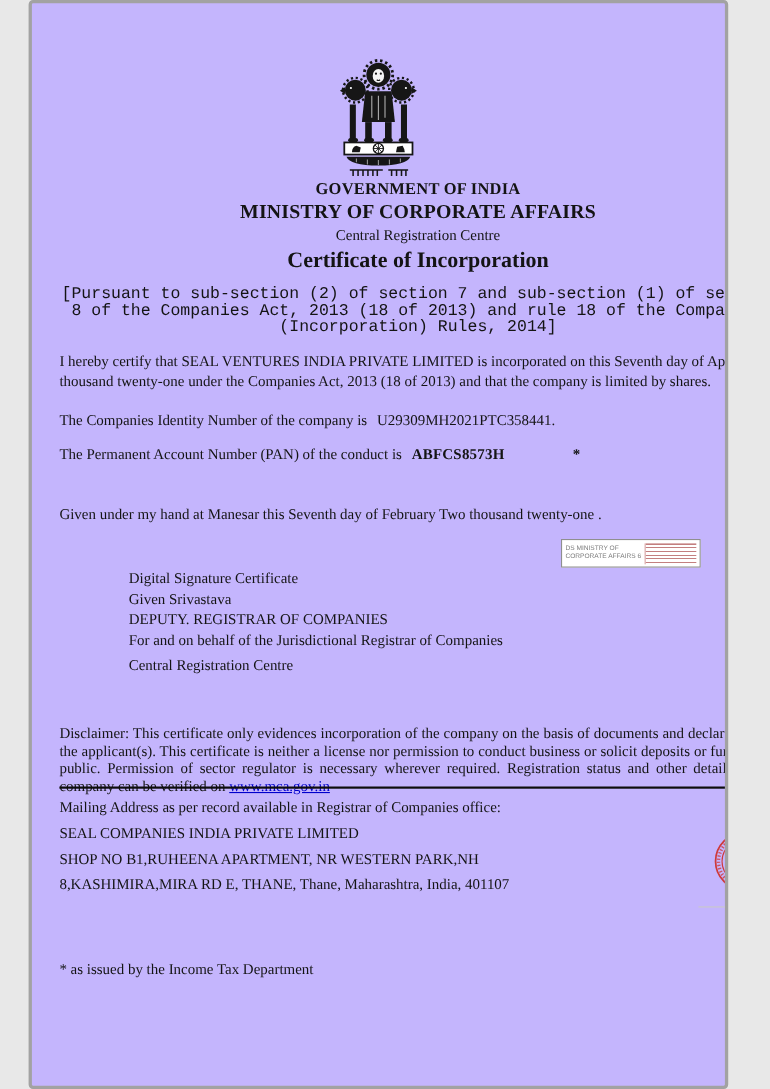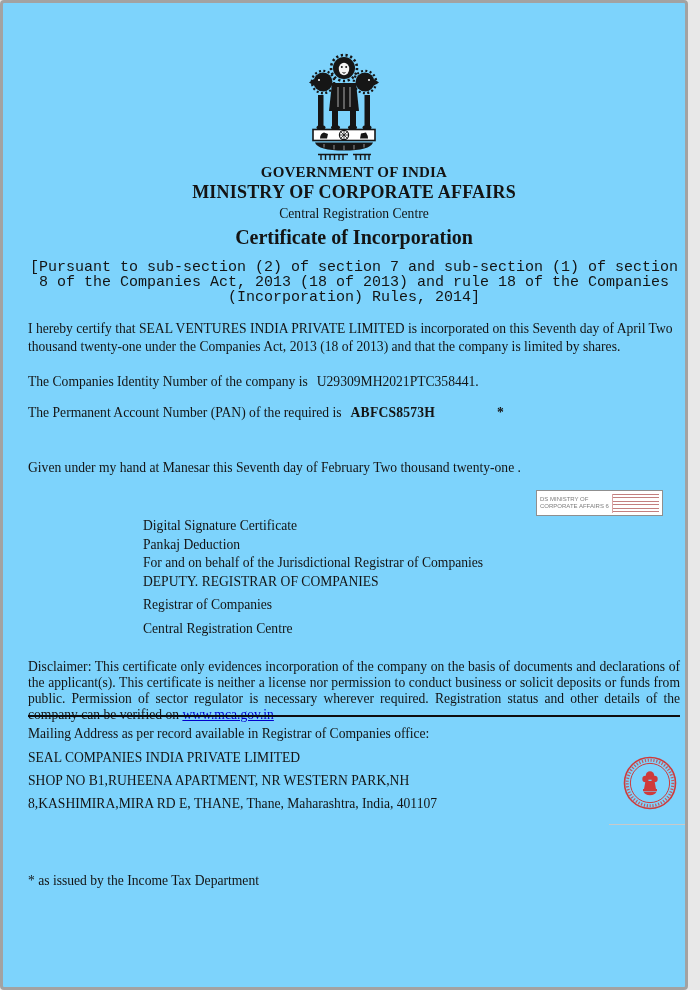--- a/index.html
+++ b/index.html
@@ -1,26 +1,27 @@
 <!DOCTYPE html>
 <html style="--link-blue: #0000cc; --seal-red: #cf3a3a; --page-border: #a2a2a2; --ink: #141414;"><head>
 <meta charset="utf-8">
 <style>
   html,body{margin:0;padding:0;background:#e8e8e8;}
   .doc{
     position:relative;
-    width:688px;height:990px;
+    width:636px;height:990px;
     box-sizing:border-box;
-    background:#7dd3fc;
+    background:#c4b5fd;
     border:3px solid var(--page-border,#a2a2a2);
     border-radius:4px;
     font-family:"Liberation Serif", serif;
     color:var(--ink,#141414);
     font-size:13.6px;
     overflow:hidden;
+    margin-left:26px;
   }
   .abs{position:absolute;left:25px;width:652px;}
   .center{text-align:center;}
   .bold{font-weight:bold;}
   .nowrap{white-space:nowrap;}
   p{margin:0;}
 
   .emblem{position:absolute;top:50px;left:0;width:100%;text-align:center;}
   .gov{top:161px;font-size:15px;letter-spacing:.2px;}
   .ministry{top:179px;font-size:18px;letter-spacing:.2px;}
@@ -135,39 +136,38 @@
   <div class="abs center bold gov">GOVERNMENT OF INDIA</div>
   <div class="abs center bold ministry">MINISTRY OF CORPORATE AFFAIRS</div>
   <div class="abs center centre">Central Registration Centre</div>
   <h1 class="abs center title">Certificate of Incorporation</h1>
   <div class="abs center pursuant">[Pursuant to sub-section (2) of section 7 and sub-section (1) of section 8 of the Companies Act, 2013 (18 of 2013) and rule 18 of the Companies (Incorporation) Rules, 2014]</div>
 
   <p class="abs certify">I hereby certify that SEAL VENTURES INDIA PRIVATE LIMITED is incorporated on this Seventh day of April Two thousand twenty-one under the Companies Act, 2013 (18 of 2013) and that the company is limited by shares.</p>
 
   <p class="abs cin nowrap"><span>The Companies Identity Number of the company is</span><span class="val">U29309MH2021PTC358441</span><span>.</span></p>
 
-  <p class="abs pan nowrap"><span>The Permanent Account Number (PAN) of the required is</span><b class="val">ABFCS8573H</b><span class="star">*</span></p>
+  <p class="abs pan nowrap"><span>The Permanent Account Number (PAN) of the conduct is</span><b class="val">ABFCS8573H</b><span class="star">*</span></p>
 
 
   <p class="abs given nowrap">Given under my hand at Manesar this Seventh day of February Two thousand twenty-one .</p>
 
   <div class="stamp">
     <div class="stamp-left">
       <div>DS MINISTRY OF</div>
       <div>CORPORATE AFFAIRS 6</div>
     </div>
     <div class="stamp-stripes"></div>
   </div>
 
   <div class="sig">
     <div class="nowrap">Digital Signature Certificate</div>
-    <div class="nowrap">Pankaj Deduction</div>
+    <div class="nowrap">Given Srivastava</div>
+    <div class="nowrap">DEPUTY. REGISTRAR OF COMPANIES</div>
     <div class="nowrap">For and on behalf of the Jurisdictional Registrar of Companies</div>
-    <div class="nowrap">DEPUTY. REGISTRAR OF COMPANIES</div>
-    <div class="nowrap sig-gap">Registrar of Companies</div>
     <div class="nowrap sig-gap">Central Registration Centre</div>
   </div>
 
   <p class="abs disclaimer"><span>Disclaimer: This certificate only evidences incorporation of the company on the basis of documents and declarations of the applicant(s). This certificate is neither a license nor permission to conduct business or solicit deposits or funds from public. Permission of sector regulator is necessary wherever required. Registration status and other details of the company can be verified on </span><a class="link" href="#">www.mca.gov.in</a></p>
 
   <div class="abs rule"></div>
 
   <p class="abs mail-head nowrap">Mailing Address as per record available in Registrar of Companies office:</p>
   <div class="abs addr">
     <div class="nowrap">SEAL COMPANIES INDIA PRIVATE LIMITED</div>

